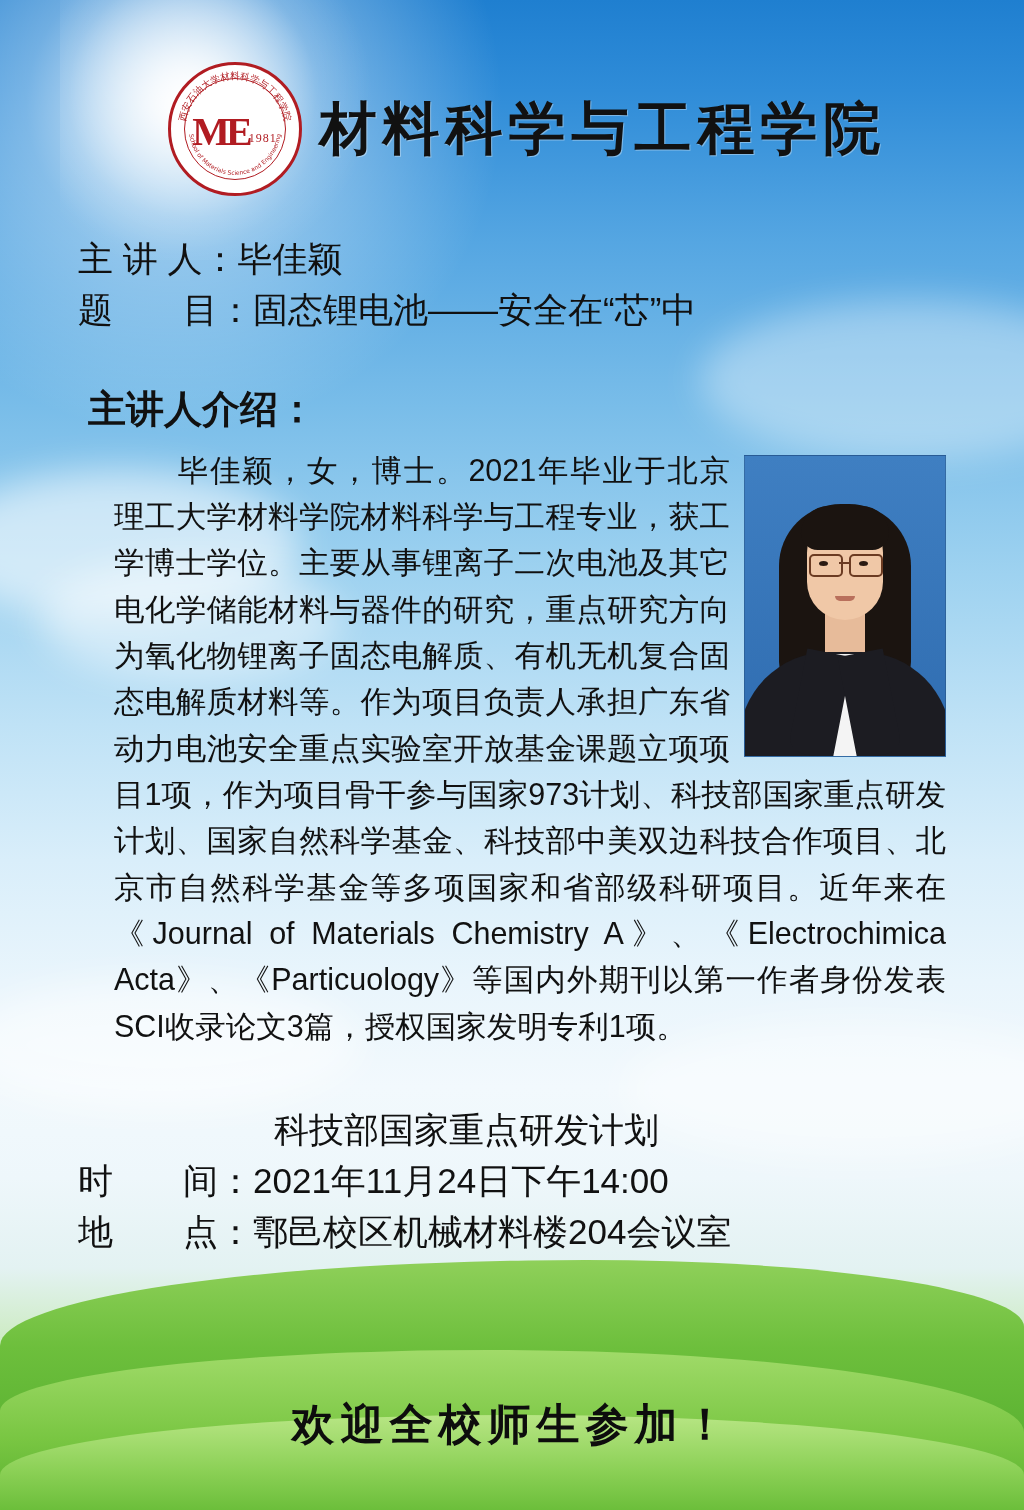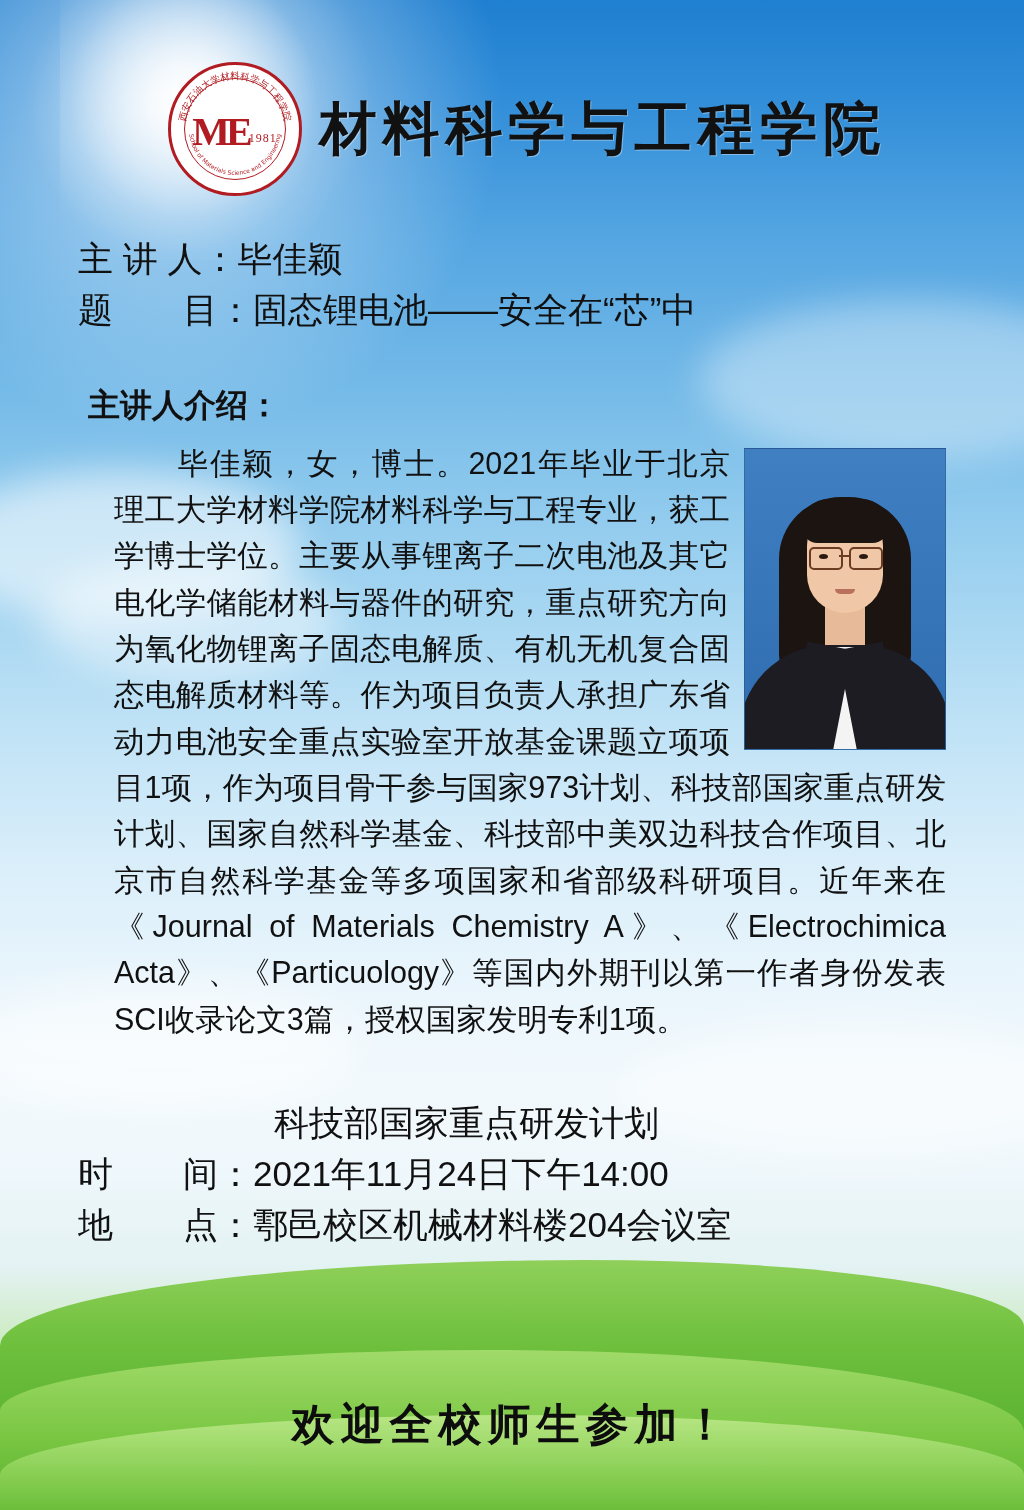--- a/index.html
+++ b/index.html
@@ -125,21 +125,21 @@
     margin:38px 0 0 78px;
   }
   .line{
     font-size:35px;
     color:#111;
     line-height:1.45;
     white-space:nowrap;
   }
   .section-title{
     margin:48px 0 0 88px;
-    font-size:32px;
+    font-size:38px;
     font-weight:bold;
     color:#111;
   }
 
   .bio{
     margin:12px 78px 0 114px;
     font-size:30.5px;
     line-height:1.52;
     color:#111;
     text-align:justify;

